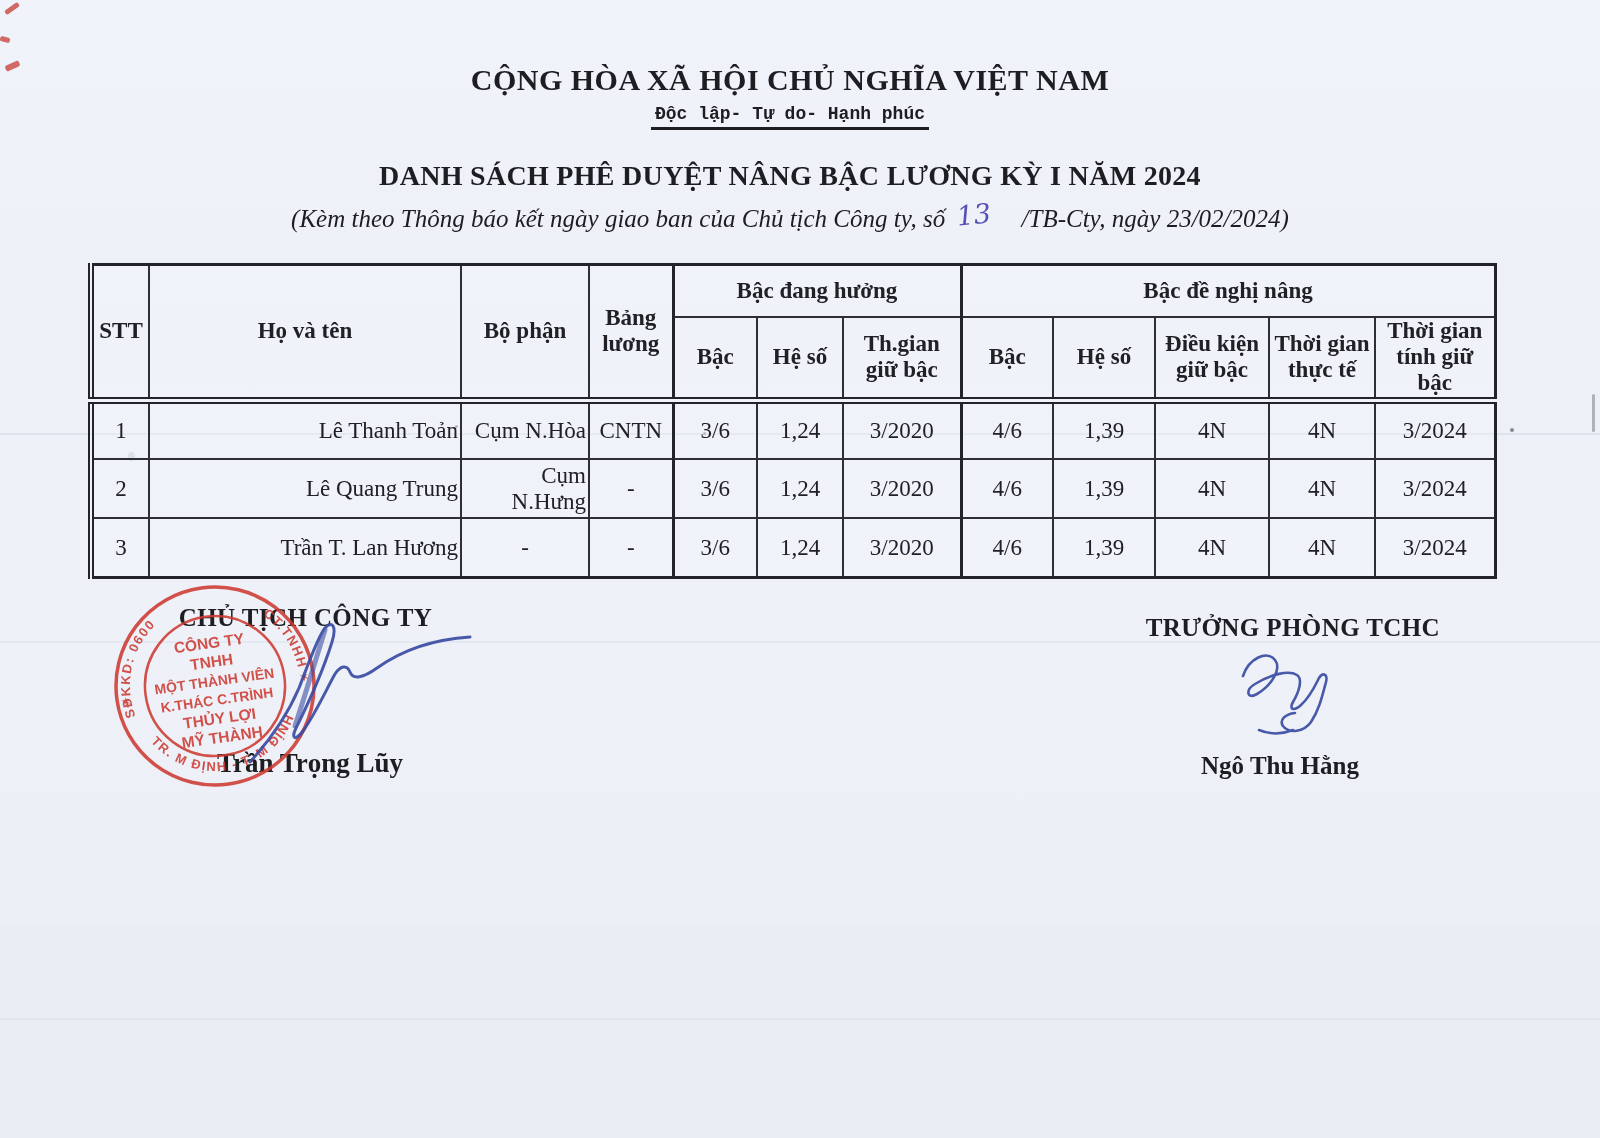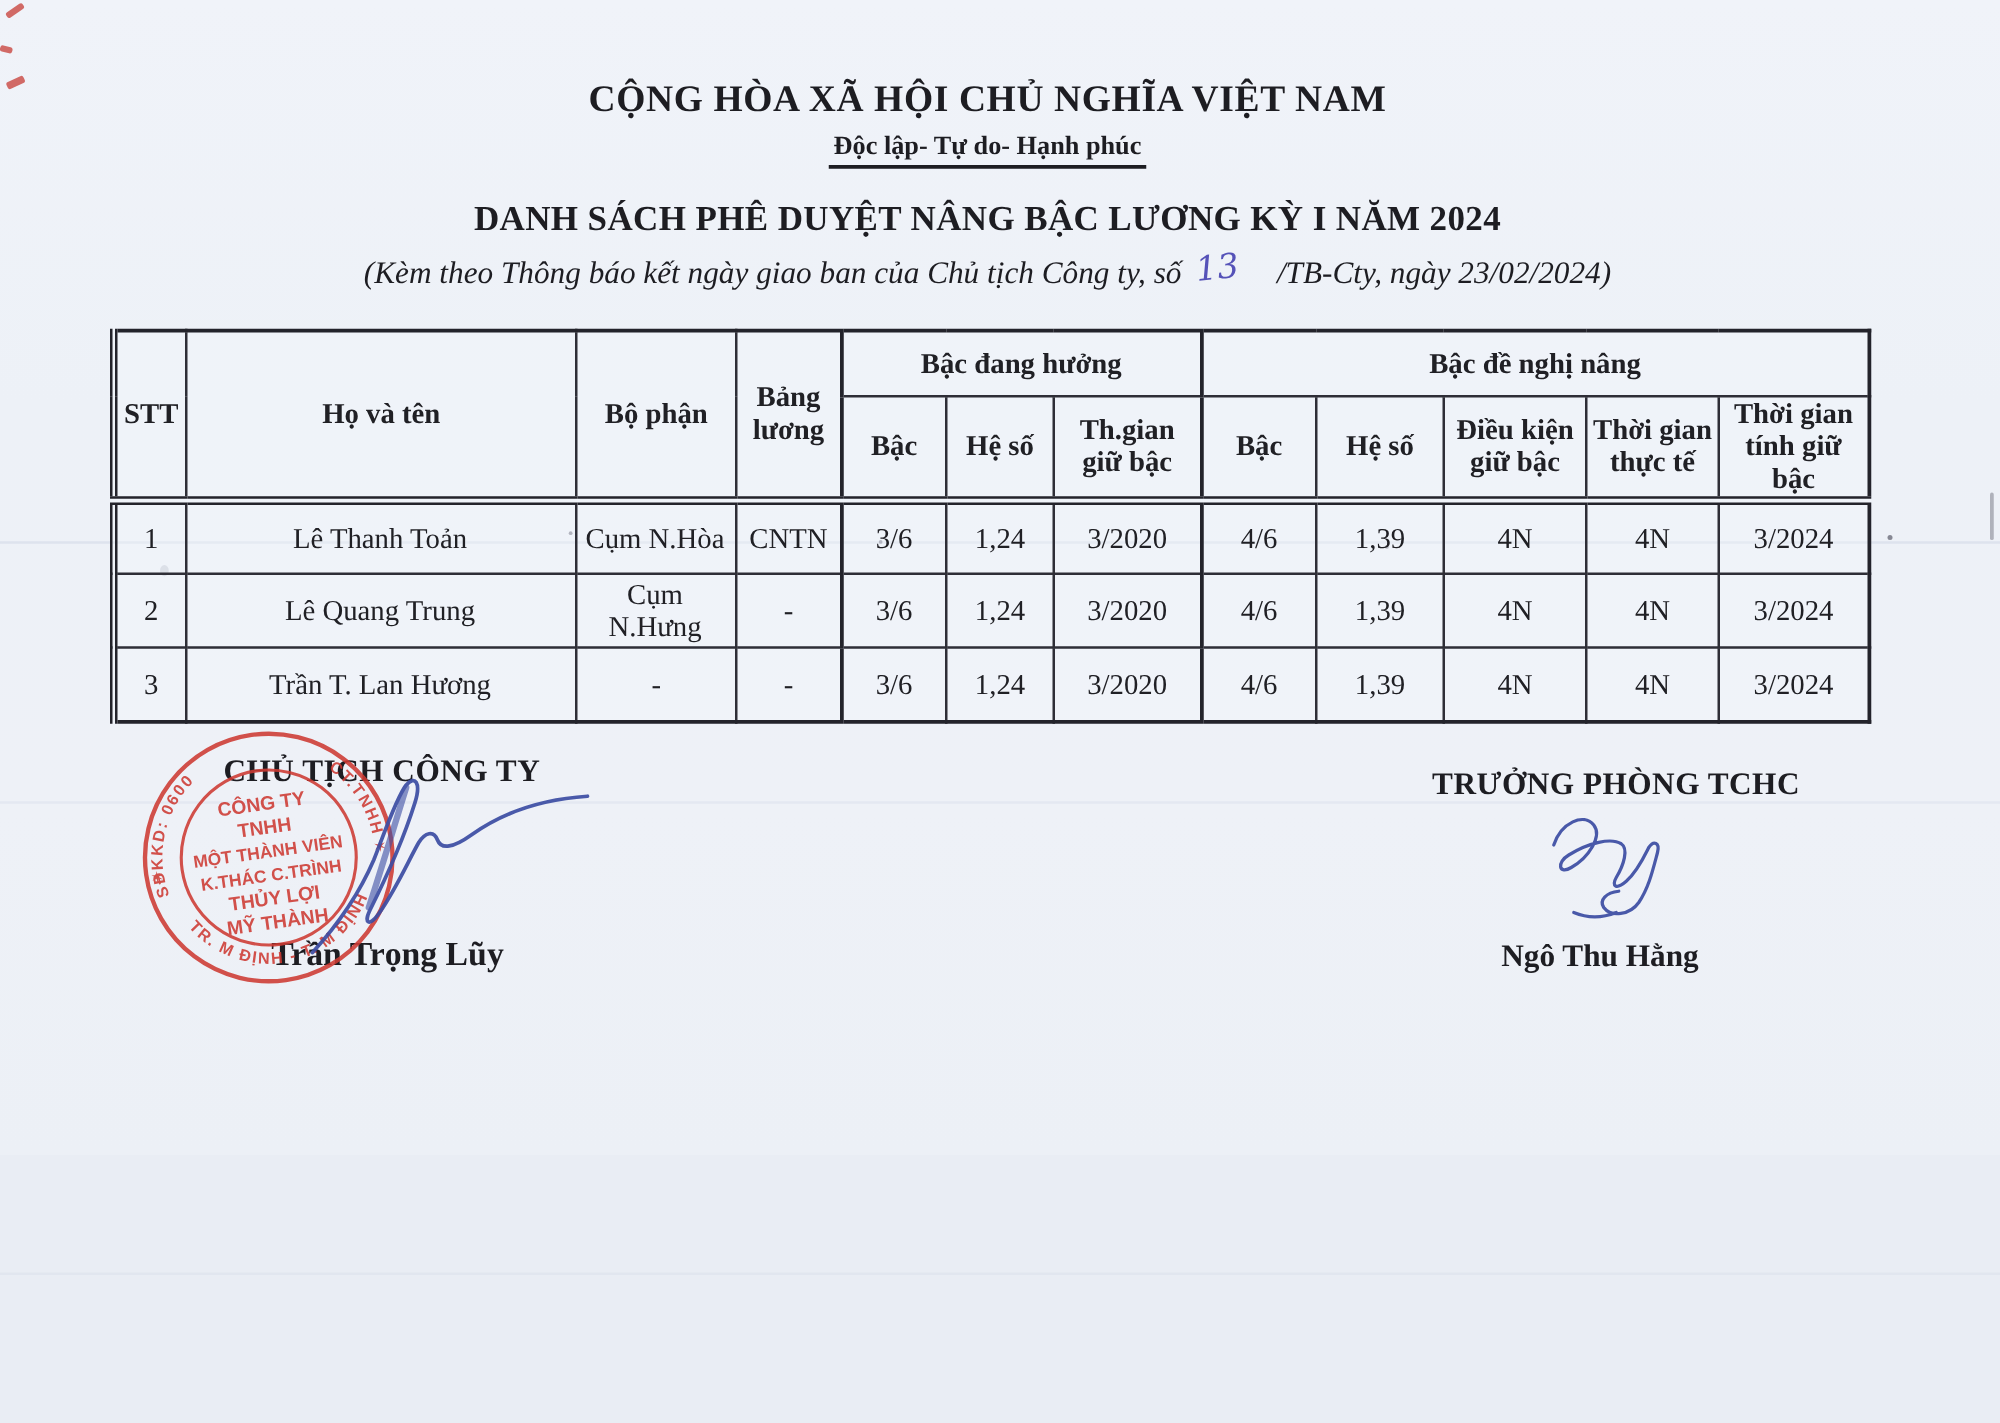--- a/index.html
+++ b/index.html
@@ -21,22 +21,22 @@
   .redmark { position: absolute; background: #c8433c; opacity: 0.78; border-radius: 2px; }
   .speck { position: absolute; border-radius: 50%; }
 
   
   .motto1 {
     position: absolute; top: 63px; left: 0; width: 1580px;
     text-align: center; font-size: 30px; font-weight: bold; letter-spacing: 0.5px;
   }
   .motto2-wrap { position: absolute; top: 104px; left: 0; width: 1580px; text-align: center; }
   .motto2 {
-    display: inline-block; font-size: 21px; font-weight: bold;
-    border-bottom: 3px solid #1d1d22; padding: 0 4px 3px 4px;
+    display: inline-block; font-size: 18px; font-weight: bold;
+    border-bottom: 3px solid #1d1d22; padding: 0 4px 3px 4px; font-family: Liberation Mono, monospace;
   }
   .doc-title {
     position: absolute; top: 160px; left: 0; width: 1580px;
     text-align: center; font-size: 28px; font-weight: bold; letter-spacing: 0.3px;
   }
   .doc-subtitle {
     position: absolute; top: 202px; left: 0; width: 1580px;
     text-align: center; font-size: 25px; font-style: italic;
   }
   .hand-number {
@@ -61,21 +61,21 @@
     overflow: hidden;
     margin-left: 44px;
   }
   .roster thead th { font-weight: bold; line-height: 1.15; }
   tr.group-row { height: 52px; }
   tr.sub-row { height: 53px; }
   .roster tbody tr { height: 59px; }
   .roster tbody td { border-top: 2px solid #464650; font-size: 23px; }
   th.hdr-bottom, .sub-row th { border-bottom: 7px double #23232b !important; }
   .thick-l { border-left: 3px solid #23232b !important; }
-  td.cell-left { text-align: center; padding-left: 0; }
+  td.cell-left { text-align: right; padding-left: 0; }
 
   
   .date-line {
     position: absolute; top: 585px; left: 1140px; width: 290px;
     text-align: center; font-size: 24px; font-style: italic;
   }
   .left-title {
     position: absolute; top: 604px; left: 178px; width: 255px;
     text-align: center; font-size: 25px; font-weight: bold; letter-spacing: 0.4px;
   }

